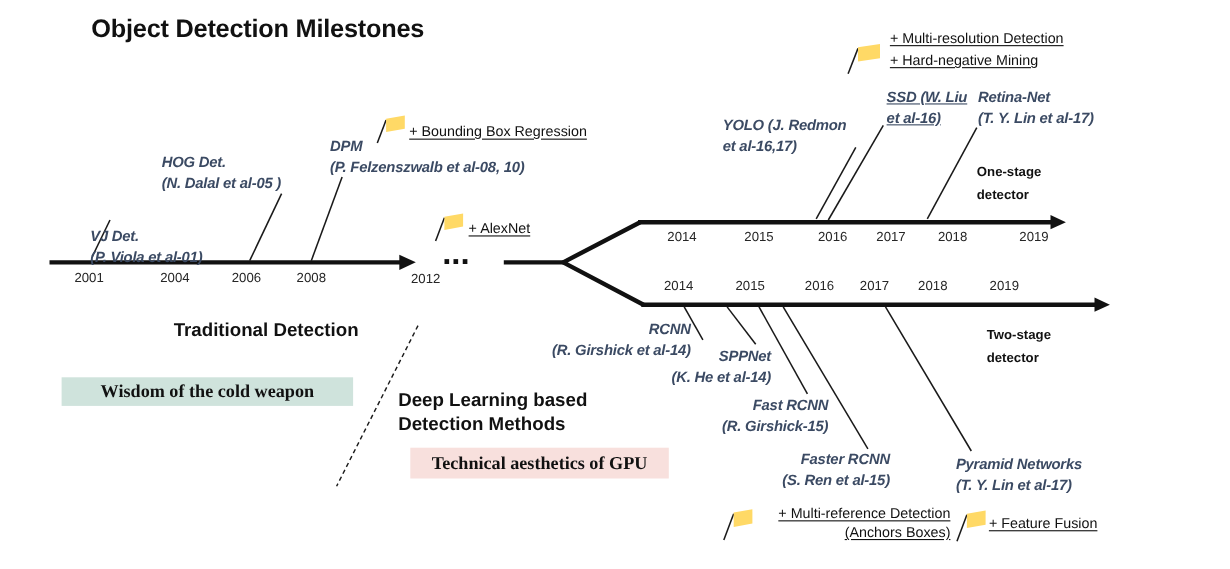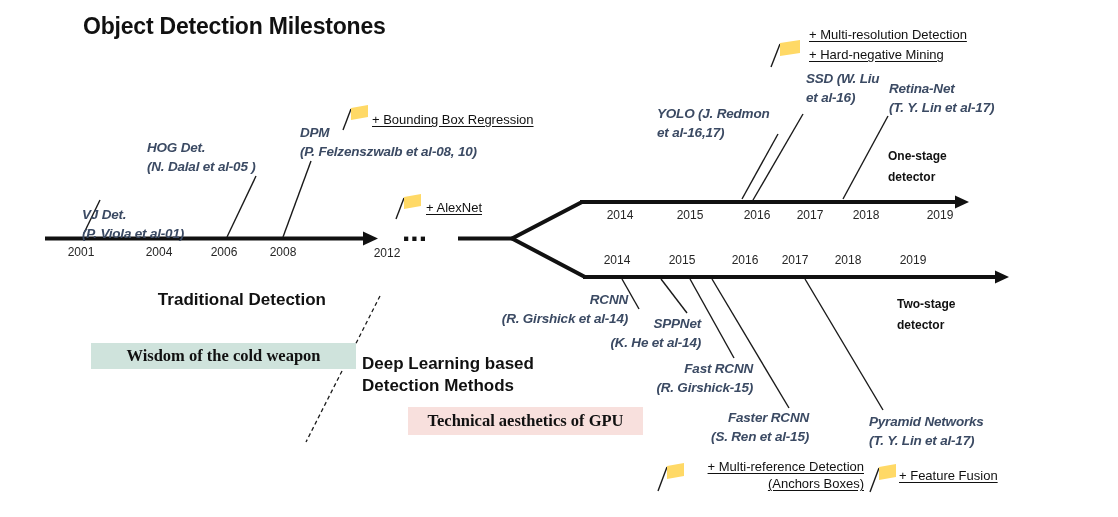--- a/index.html
+++ b/index.html
@@ -13,21 +13,21 @@
   .page-title{font-size:23px;font-weight:700;color:var(--ink);white-space:nowrap;letter-spacing:-0.2px;}
   .milestone{font-style:italic;font-weight:700;font-size:13.5px;line-height:19px;
              color:var(--accent);white-space:nowrap;letter-spacing:-0.2px;}
   .milestone span{display:block;}
   .year{font-size:12px;color:#262626;text-align:center;width:54px;white-space:nowrap;}
   .era-title{font-weight:700;font-size:17px;line-height:22px;color:var(--ink);white-space:nowrap;}
   .era-title span{display:block;}
   .stage{font-weight:700;font-size:12px;line-height:21px;color:var(--ink);white-space:nowrap;}
   .stage span{display:block;}
   .tagline{font-family:"Liberation Serif",serif;font-weight:700;font-size:16.5px;
-           color:var(--ink);text-align:center;margin-left:35px;}
+           color:var(--ink);text-align:center;}
   .tag-teal{background:var(--teal);}
   .tag-pink{background:var(--pink);}
   .flag-label{font-size:13px;line-height:20px;color:var(--ink);white-space:nowrap;}
   .flag-label span{display:block;text-decoration:underline;text-underline-offset:2px;}
   .ellipsis{font-size:30px;font-weight:700;color:var(--ink);letter-spacing:0px;line-height:30px;}
   .ra{text-align:right;}
 </style>
 </head>
 <body>
 
@@ -132,21 +132,21 @@
   </div>
   <div class="abs milestone" style="left:300px;top:123px;">
     <span>DPM</span>
     <span>(P. Felzenszwalb et al-08, 10)</span>
   </div>
 
   <div class="abs milestone" style="left:657px;top:104px;">
     <span>YOLO (J. Redmon</span>
     <span>et al-16,17)</span>
   </div>
-  <div class="abs milestone" style="left:806px;top:69px;">
+  <div class="abs milestone" style="left:806px;top:79px;text-decoration:underline;">
     <span>SSD (W. Liu</span>
     <span>et al-16)</span>
   </div>
   <div class="abs milestone" style="left:889px;top:79px;">
     <span>Retina-Net</span>
     <span>(T. Y. Lin et al-17)</span>
   </div>
 
   <div class="abs milestone ra" style="left:482px;top:290px;width:146px;">
     <span>RCNN</span>

